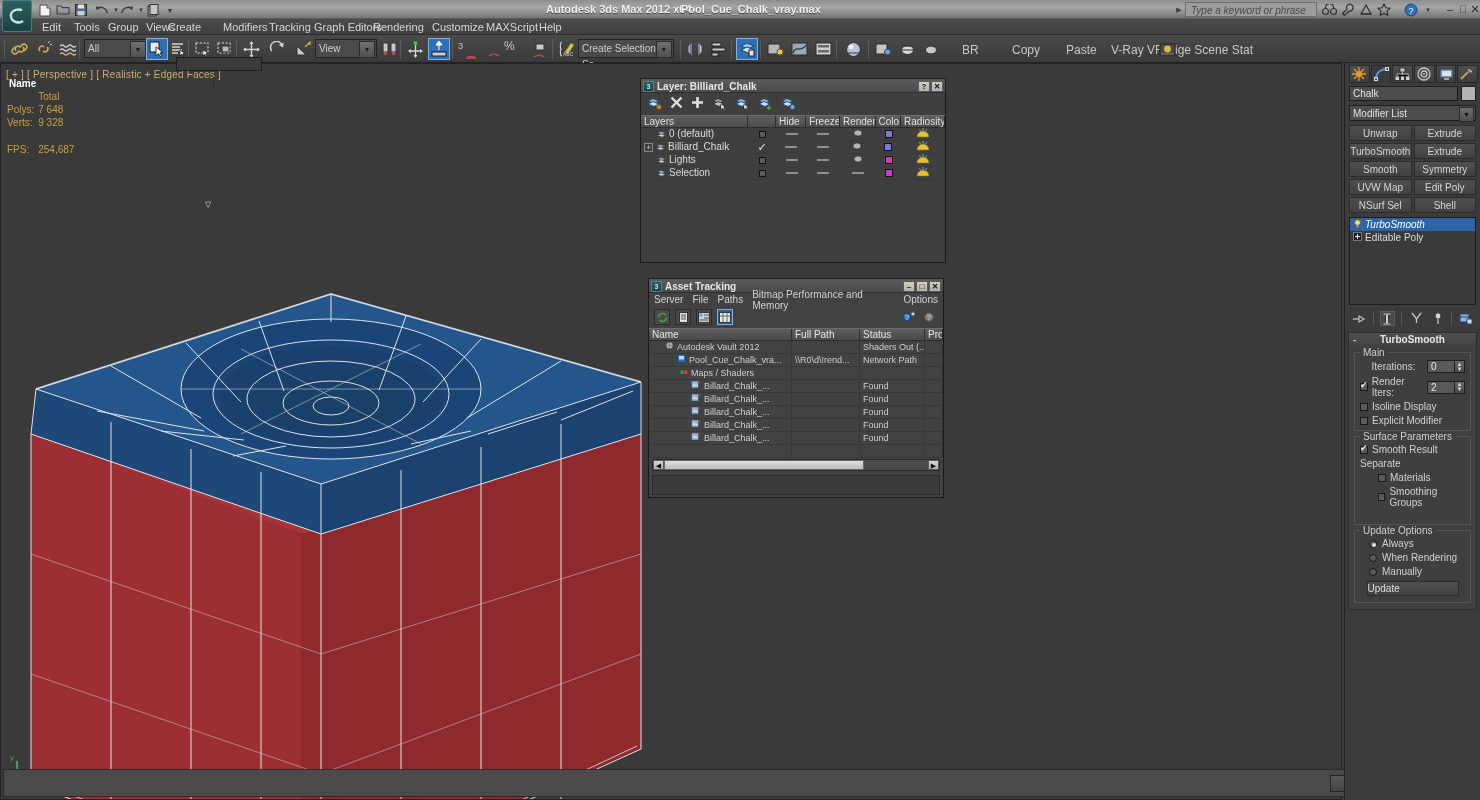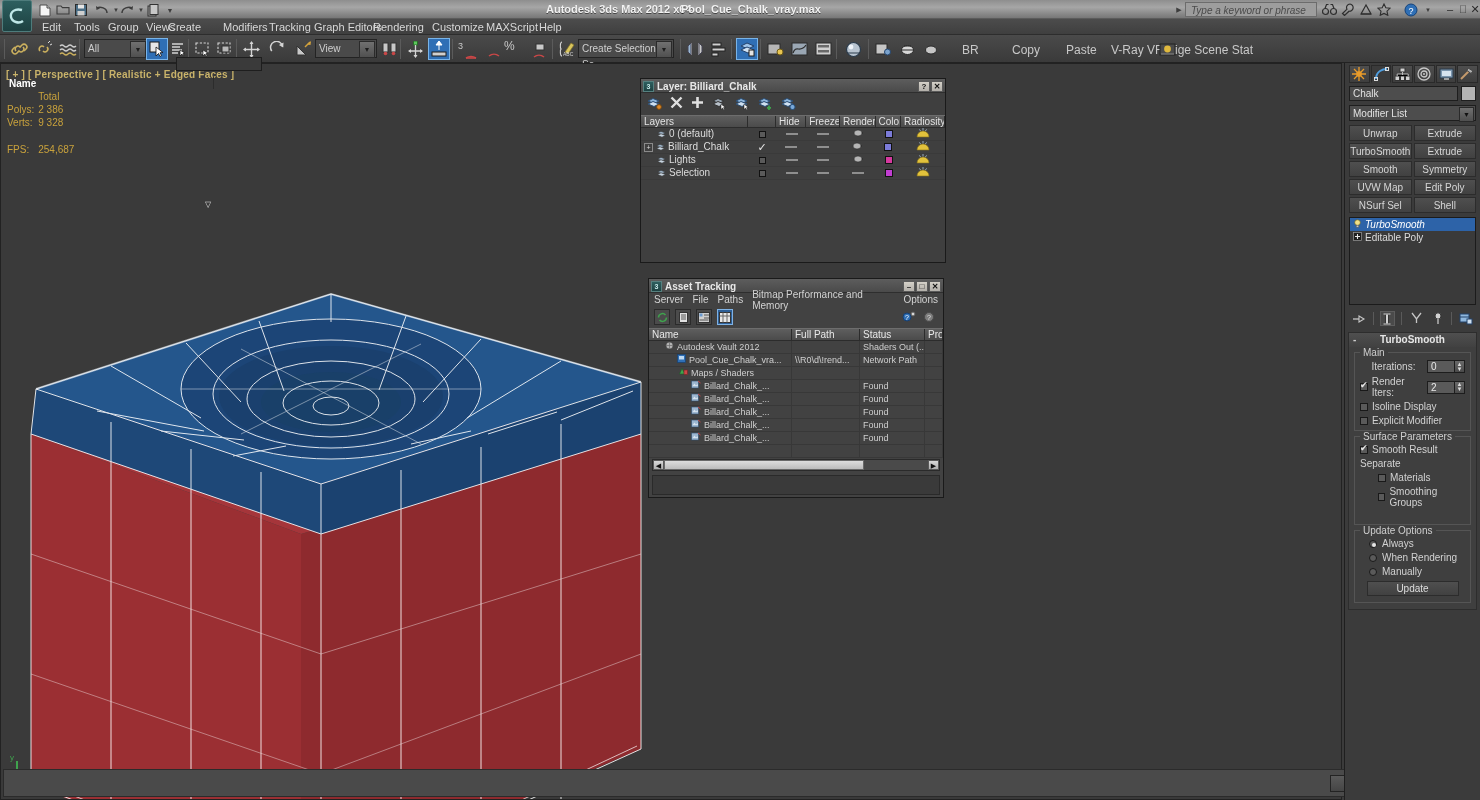--- a/index.html
+++ b/index.html
@@ -82,21 +82,21 @@
     background:linear-gradient(to bottom,#707070,#505050); color:#1d1d1d;
     font-size:7px; text-align:center; line-height:15px; border:1px solid #2a2a2a;
   }
   .tlabel { position:absolute; top:8px; font-size:12px; color:#c8c8c8; }
 
   
   .viewport {
     position:absolute; left:0px; top:63px; width:1342px; height:737px;
     background:#3a3a3a; border:1px solid #222; overflow:hidden;
   }
-  .vp-label { position:absolute; left:5px; top:5px; font-size:10px; color:#c9b36a; letter-spacing:.2px;font-weight:bold;}
+  .vp-label { position:absolute; left:5px; top:5px; font-size:10px; color:#c9b36a; letter-spacing:.2px;}
   .stats { position:absolute; left:6px; top:26px; font-size:10px; color:#c9a23c; line-height:13px;}
   .stats td { font-size:10px; color:#c9a23c; padding:0 4px 0 0;}
   .axis { position:absolute; left:8px; bottom:6px; width:40px; height:40px; }
 
   
   .chalk-wrap { position:absolute; left:0px; top:70px; width:700px; height:760px; }
 
   
   .dlg { position:absolute; background:#424242; border:1px solid #1c1c1c; }
   .dlg-title {
@@ -235,21 +235,21 @@
         border-radius:50%; background:#e4e4e4; }
   .spin { display:flex; align-items:center; margin-left:auto; }
   .spinfield { width:28px; height:13px; background:#5a5a5a; border:1px solid #1d1d1d;
                color:#e8e8e8; font-size:10px; padding:0 3px; line-height:12px; text-align:left; }
   .spinarrows { width:10px; height:13px; background:linear-gradient(to bottom,#6a6a6a,#4a4a4a);
                 border:1px solid #1d1d1d; border-left:none; font-size:6px; color:#ddd;
                 display:flex; flex-direction:column; align-items:center; justify-content:center;
                 line-height:5px; }
   .updbtn { width:92px; height:15px; margin:4px auto 2px; display:block;
             background:linear-gradient(to bottom,#4f4f4f,#414141); border:1px solid #2c2c2c;
-            color:#ddd; font-size:10px; text-align:center; line-height:14px; }
+            color:#ddd; font-size:10px; text-align:left; line-height:14px; }
 </style>
 </head>
 <body>
 
 <div id="app">
 
   <div class="titlebar">
     <div class="appicon">
       <svg width="20" height="20" viewBox="0 0 20 20">
           <path d="M15 4 C8 2,3 6,4 11 C5 16,12 18,16 15" stroke="#bfe7e7" stroke-width="2.4" fill="none"></path>
@@ -620,21 +620,21 @@
 
     <div class="stats">
       <table cellspacing="0" cellpadding="0">
         <tbody>
             <tr>
               <td></td>
               <td>Total</td>
             </tr>
         <tr>
               <td>Polys:</td>
-            <td>2 386</td>
+            <td>7 648</td>
             </tr>
         <tr>
               <td>Verts:</td>
             <td>9 328</td>
             </tr>
         <tr>
               <td style="height:14px"></td>
               <td></td>
             </tr>
         <tr>

